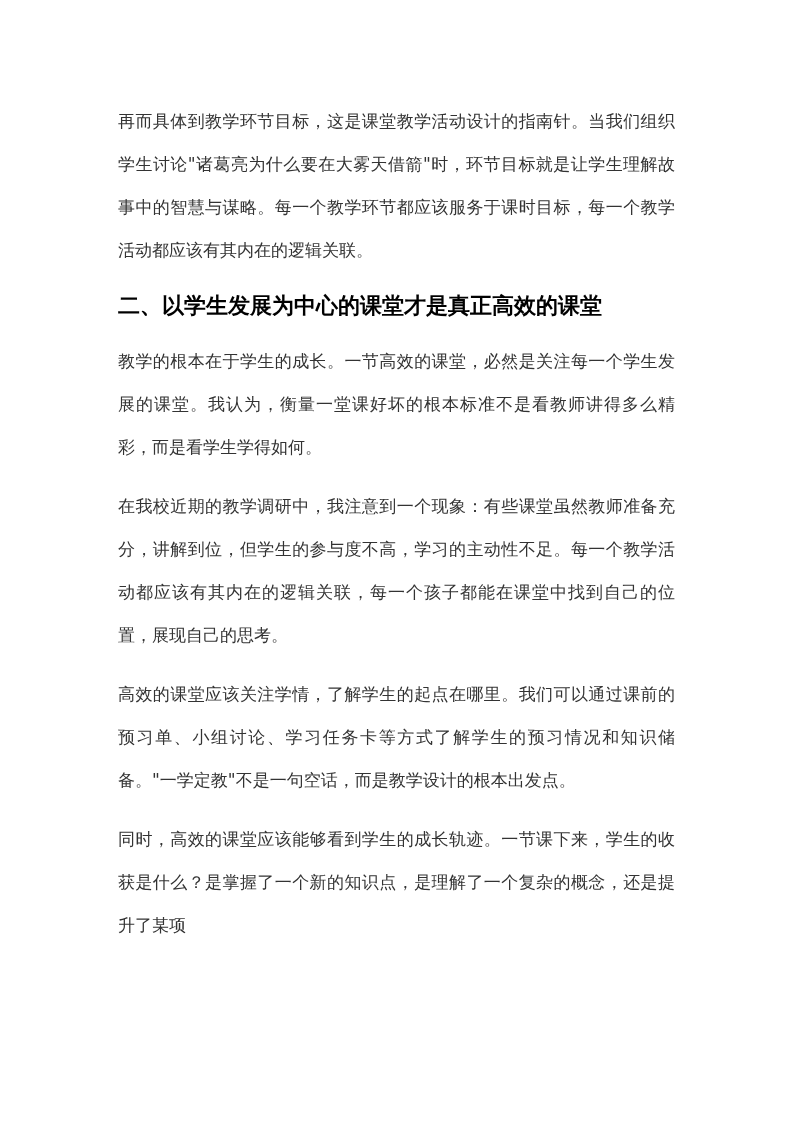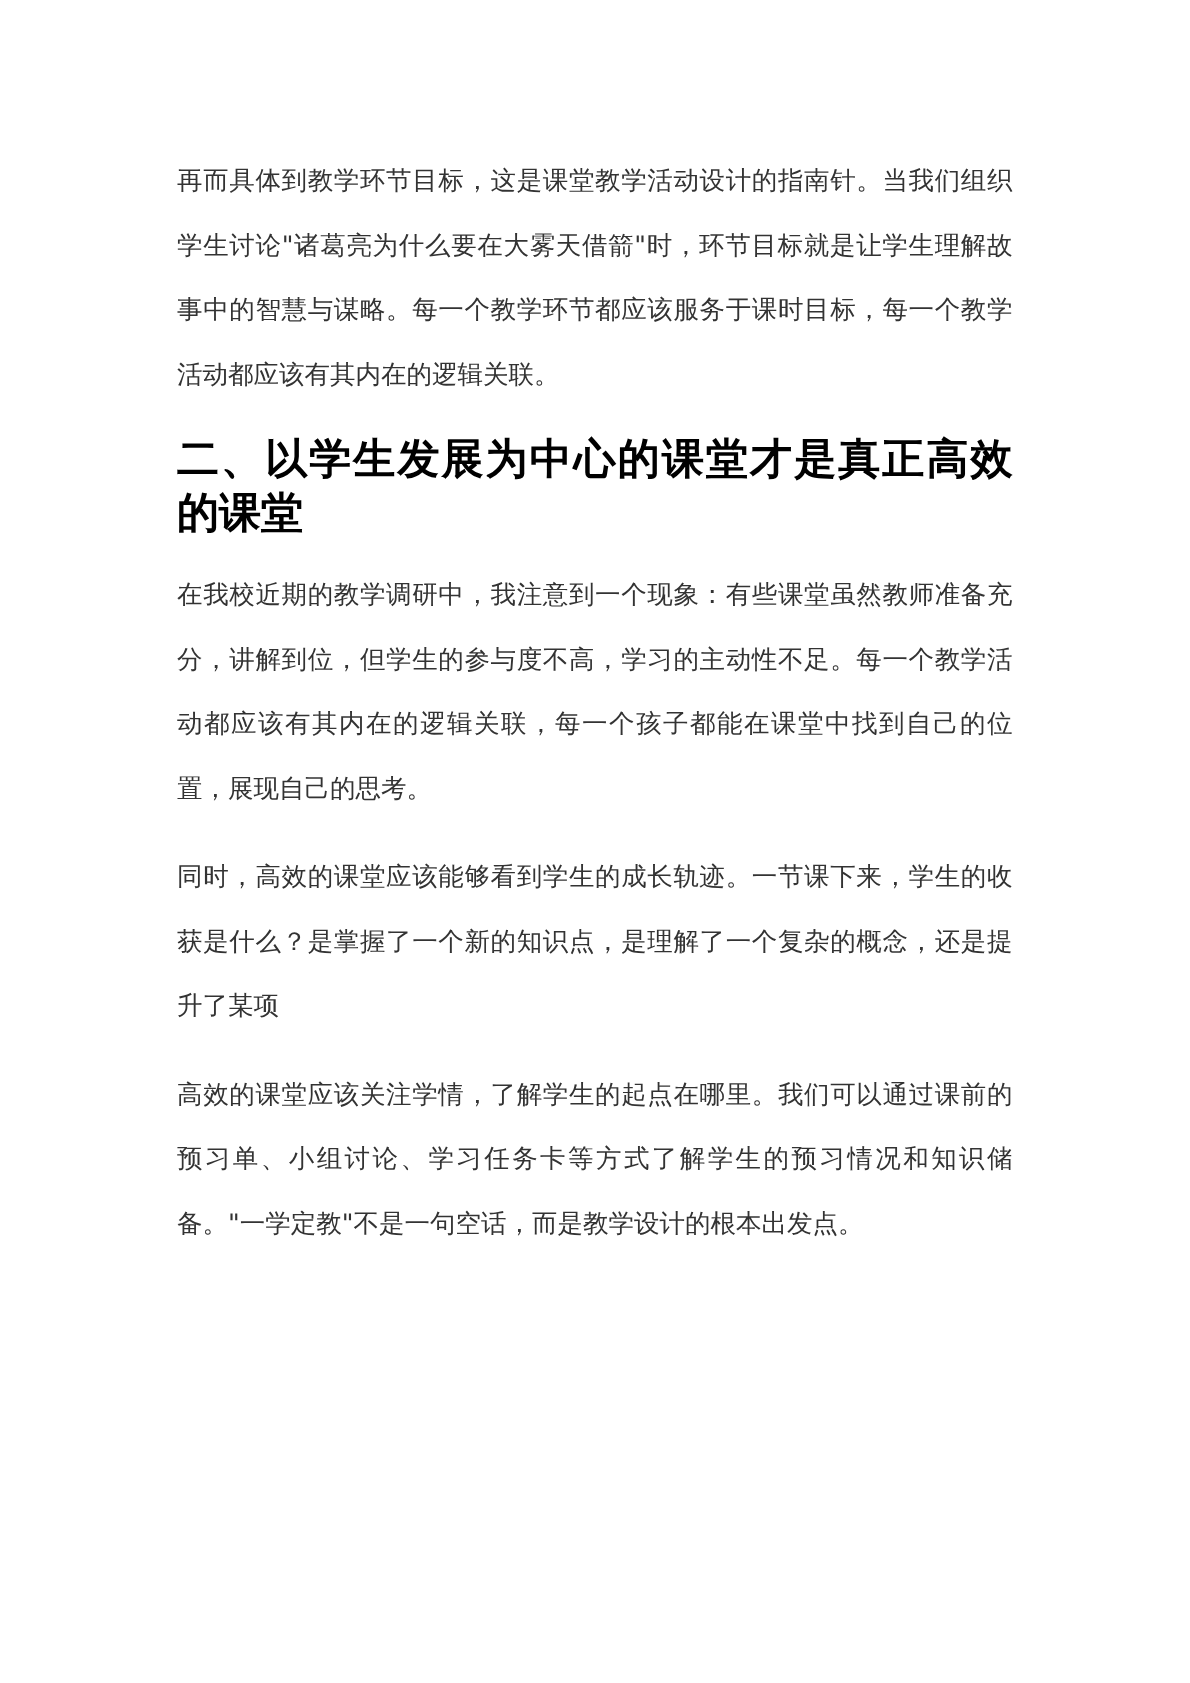--- a/index.html
+++ b/index.html
@@ -20,36 +20,37 @@
   }
   .body-para {
     font-size: 17px;
     line-height: 43px;
     color: #333333;
     text-align: justify;
     margin: 0 0 16px 0;
     word-break: break-all;
   }
   .section-heading {
-    font-size: 28px;
+    font-size: 22px;
     line-height: 36px;
     font-weight: 700;
     color: #000000;
     margin: 10px 0 16px 0;
     text-align: justify;
   }
 </style>
 </head>
 <body>
 
 <div class="page">
   <p class="body-para">再而具体到教学环节目标，这是课堂教学活动设计的指南针。当我们组织学生讨论"诸葛亮为什么要在大雾天借箭"时，环节目标就是让学生理解故事中的智慧与谋略。每一个教学环节都应该服务于课时目标，每一个教学活动都应该有其内在的逻辑关联。</p>
 
 
   <h2 class="section-heading">二、以学生发展为中心的课堂才是真正高效的课堂</h2>
 
+  <p class="body-para">教学的根本在于学生的成长。一节高效的课堂，必然是关注每一个学生发展的课堂。我认为，衡量一堂课好坏的根本标准不是看教师讲得多么精彩，而是看学生学得如何。</p>
 
   <p class="body-para">在我校近期的教学调研中，我注意到一个现象：有些课堂虽然教师准备充分，讲解到位，但学生的参与度不高，学习的主动性不足。每一个教学活动都应该有其内在的逻辑关联，每一个孩子都能在课堂中找到自己的位置，展现自己的思考。</p>
 
+  <p class="body-para">高效的课堂应该关注学情，了解学生的起点在哪里。我们可以通过课前的预习单、小组讨论、学习任务卡等方式了解学生的预习情况和知识储备。"一学定教"不是一句空话，而是教学设计的根本出发点。</p>
+
   <p class="body-para">同时，高效的课堂应该能够看到学生的成长轨迹。一节课下来，学生的收获是什么？是掌握了一个新的知识点，是理解了一个复杂的概念，还是提升了某项</p>
-
-  <p class="body-para">高效的课堂应该关注学情，了解学生的起点在哪里。我们可以通过课前的预习单、小组讨论、学习任务卡等方式了解学生的预习情况和知识储备。"一学定教"不是一句空话，而是教学设计的根本出发点。</p>
 </div>
 
 </body></html>

